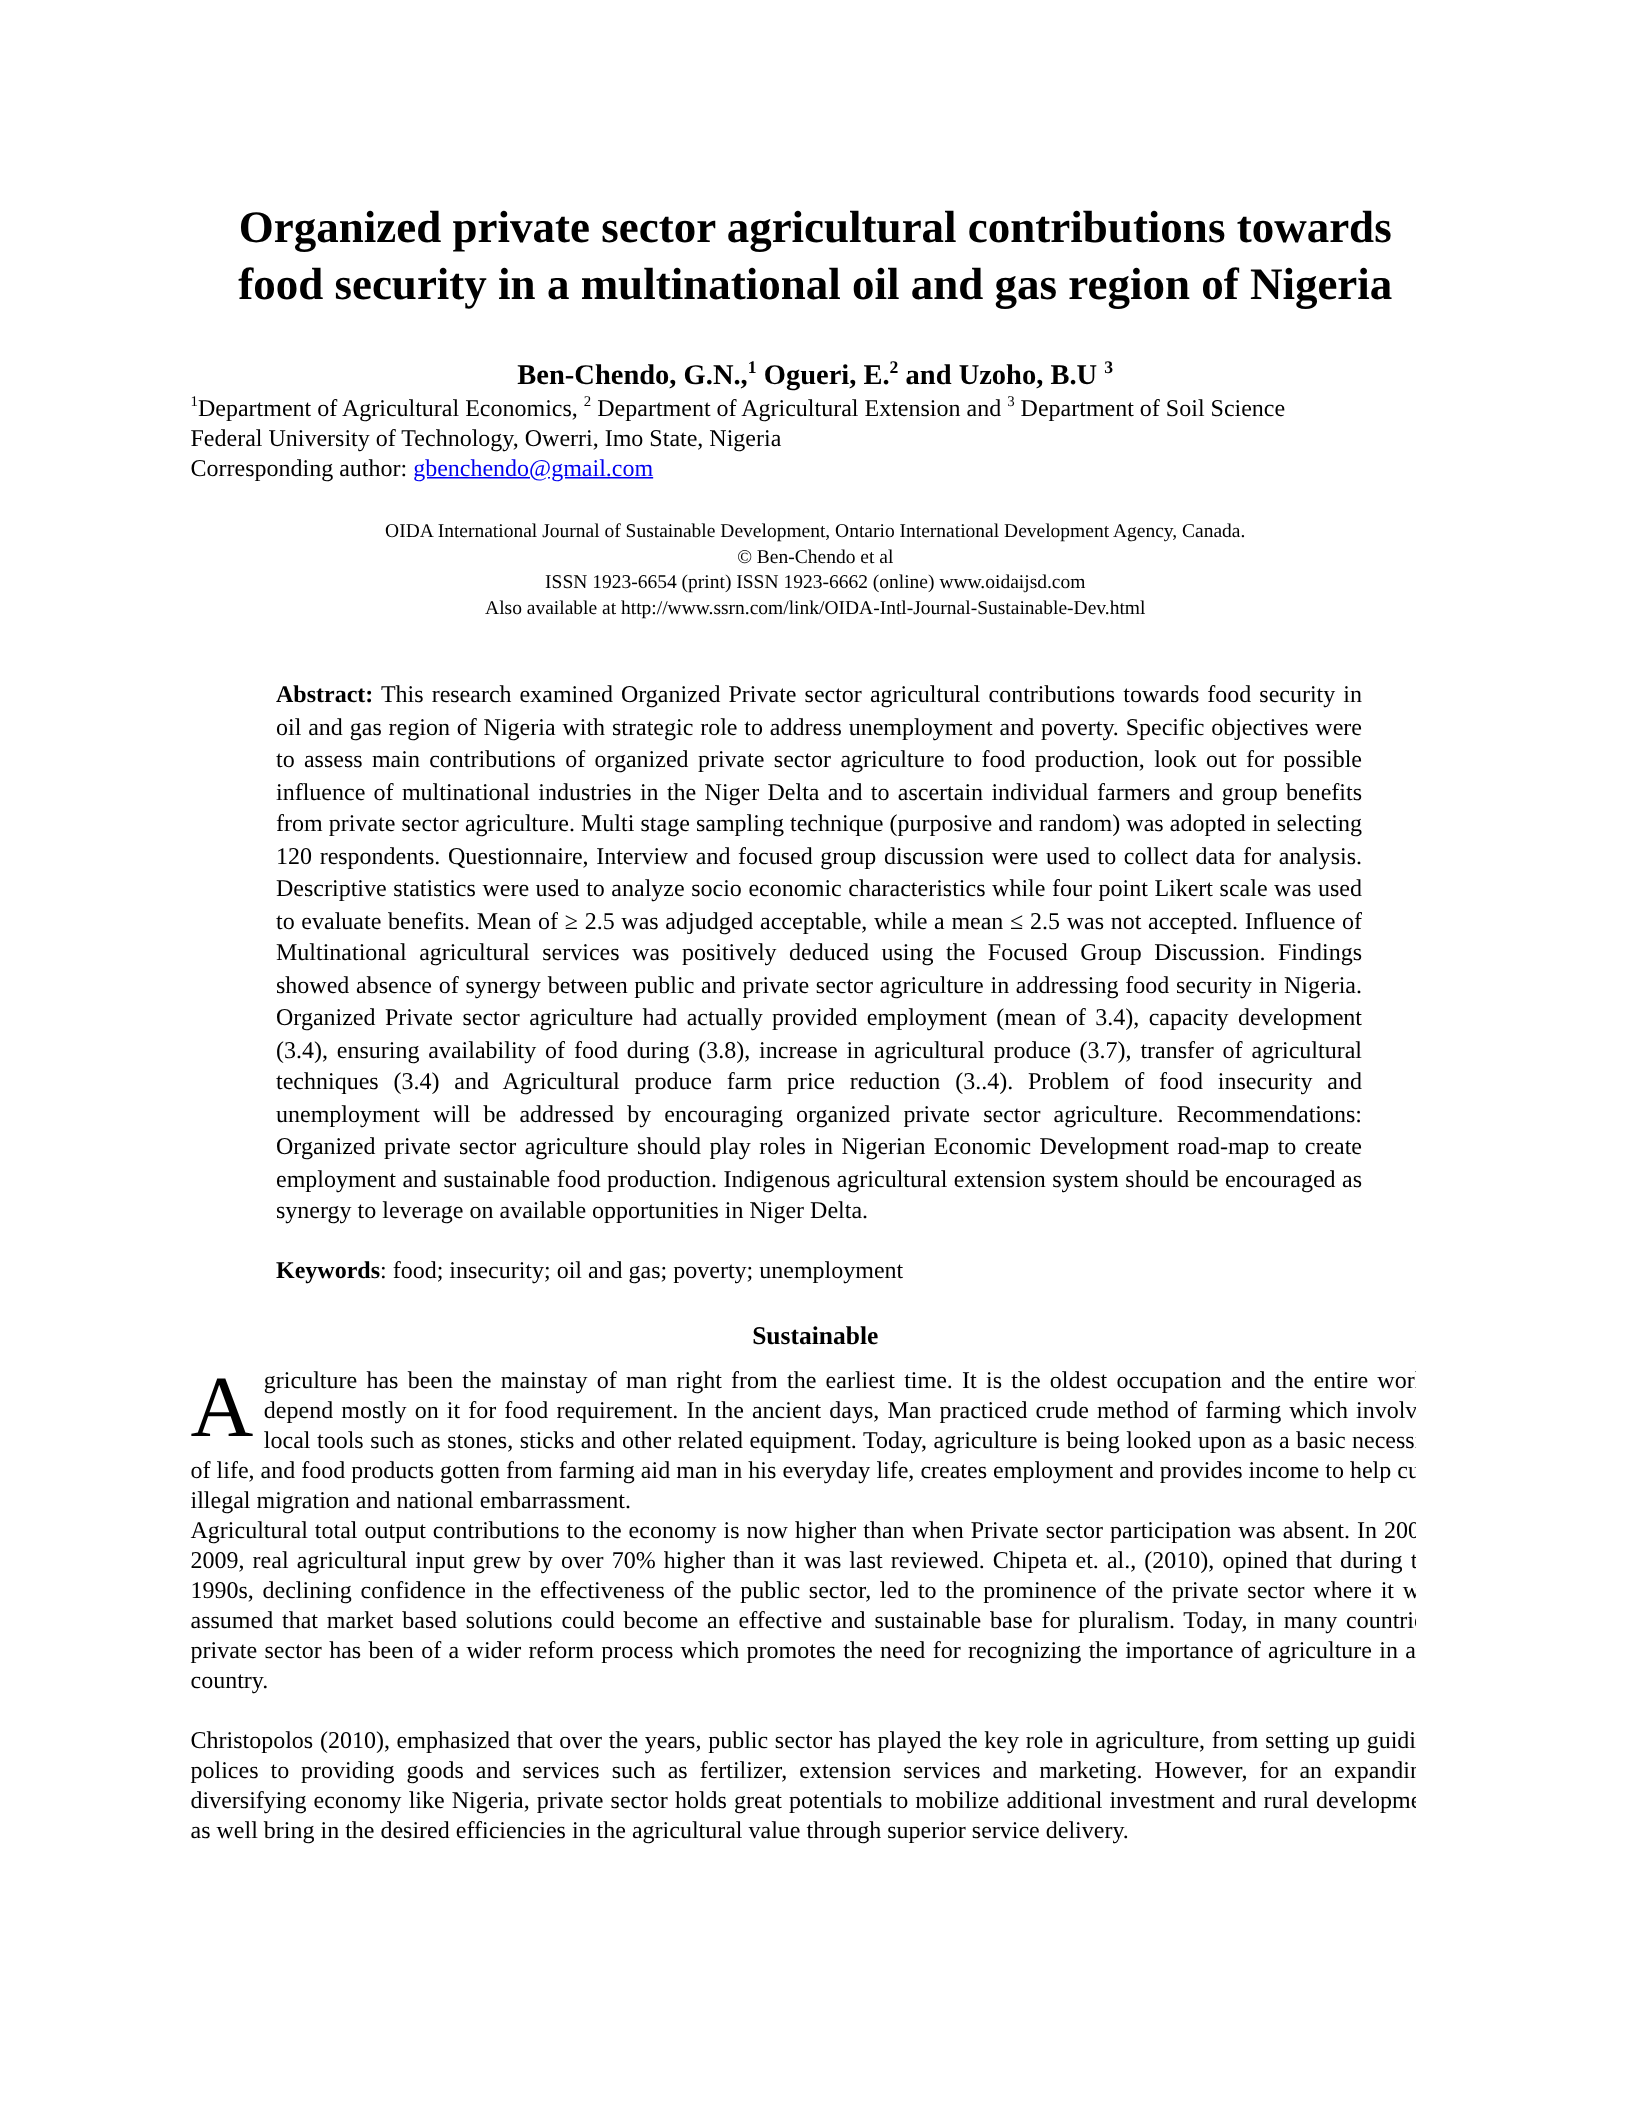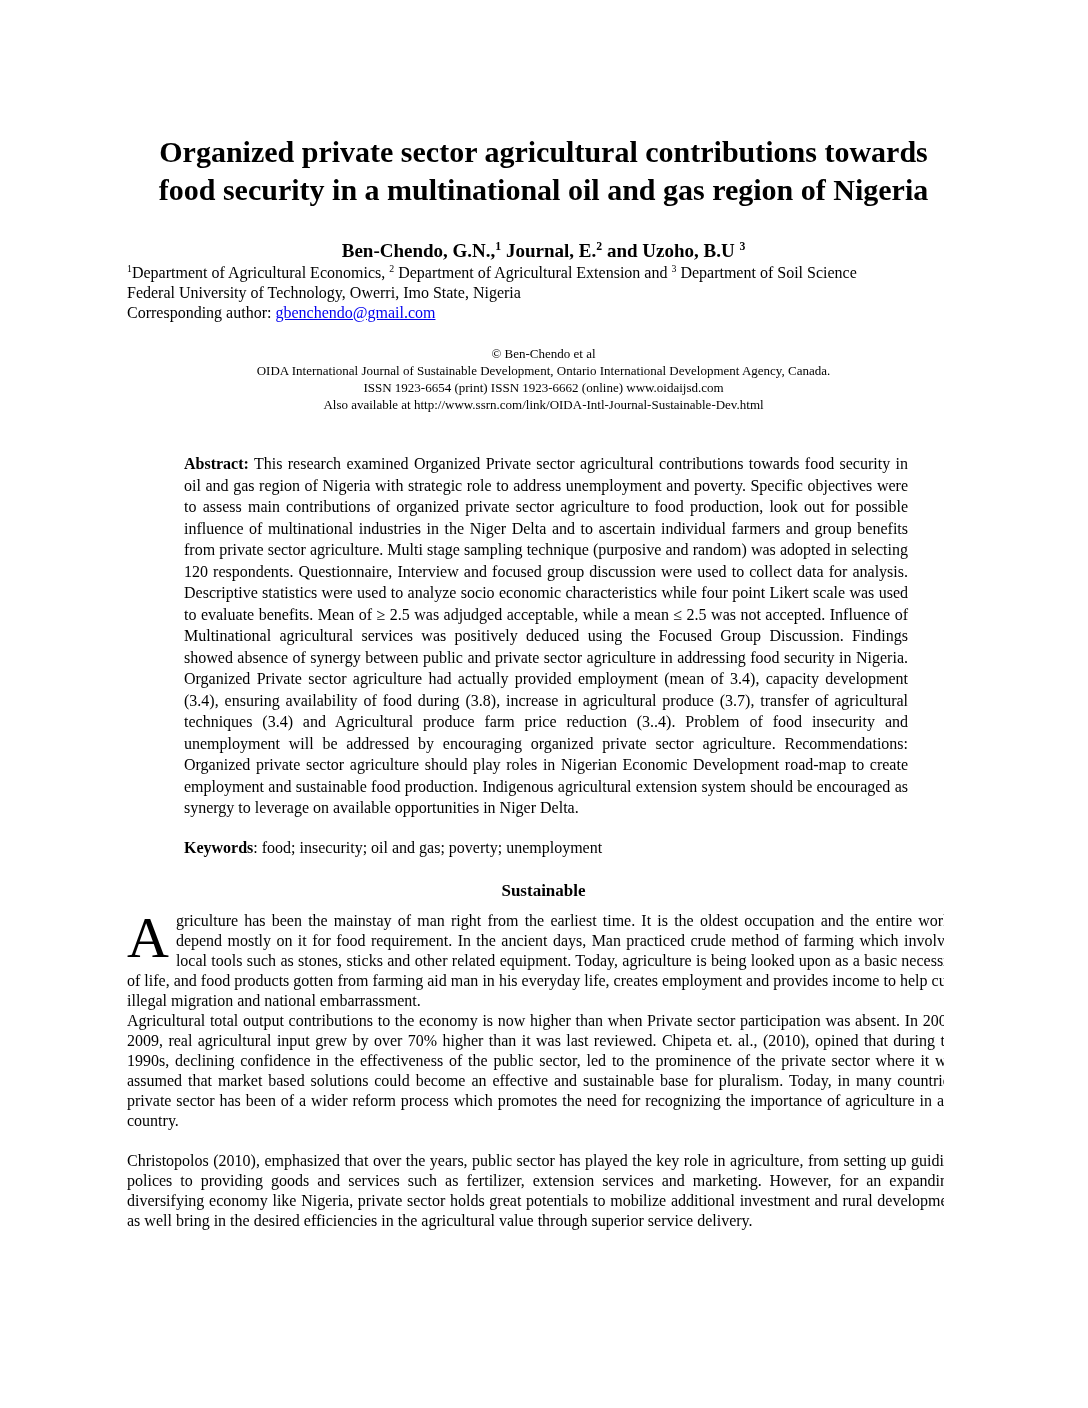--- a/index.html
+++ b/index.html
@@ -34,31 +34,31 @@
 <body>
 
 <div class="page">
   <div class="content">
 
     <h1 class="title">
         <div>Organized private sector agricultural contributions towards</div>
         <div>food security in a multinational oil and gas region of Nigeria</div>
       </h1>
 
-    <div class="authors"><span>Ben-Chendo, G.N.,</span><sup>1</sup><span> Journal, E.</span><sup>2</sup><span> and Uzoho, B.U </span><sup>3</sup></div>
+    <div class="authors"><span>Ben-Chendo, G.N.,</span><sup>1</sup><span> Ogueri, E.</span><sup>2</sup><span> and Uzoho, B.U </span><sup>3</sup></div>
 
     <div class="affil-line"><sup>1</sup><span>Department of Agricultural Economics, </span><sup>2</sup><span> Department of Agricultural Extension and </span><sup>3</sup><span> Department of Soil Science</span></div>
 
     <div class="affil-line">Federal University of Technology, Owerri, Imo State, Nigeria</div>
 
     <div class="affil-line"><span>Corresponding author: </span><a class="email" href="#">gbenchendo@gmail.com</a></div>
 
     <div class="copyright">
+      <div>OIDA International Journal of Sustainable Development, Ontario International Development Agency, Canada.</div>
       <div>© Ben-Chendo et al</div>
-      <div>OIDA International Journal of Sustainable Development, Ontario International Development Agency, Canada.</div>
       <div>ISSN 1923-6654 (print) ISSN 1923-6662 (online) www.oidaijsd.com</div>
       <div>Also available at http://www.ssrn.com/link/OIDA-Intl-Journal-Sustainable-Dev.html</div>
     </div>
 
     <div class="abstract"><span class="b">Abstract:</span><span> This research examined Organized Private sector agricultural contributions towards food security in oil and gas region of Nigeria with strategic role to address unemployment and poverty. Specific objectives were to assess main contributions of organized private sector agriculture to food production, look out for possible influence of multinational industries in the Niger Delta and to ascertain individual farmers and group benefits from private sector agriculture. Multi stage sampling technique (purposive and random) was adopted in selecting 120 respondents. Questionnaire, Interview and focused group discussion were used to collect data for analysis. Descriptive statistics were used to analyze socio economic characteristics while four point Likert scale was used to evaluate benefits. Mean of ≥ 2.5 was adjudged acceptable, while a mean ≤ 2.5 was not accepted. Influence of Multinational agricultural services was positively deduced using the Focused Group Discussion. Findings showed absence of synergy between public and private sector agriculture in addressing food security in Nigeria. Organized Private sector agriculture had actually provided employment (mean of 3.4), capacity development (3.4), ensuring availability of food during (3.8), increase in agricultural produce (3.7), transfer of agricultural techniques (3.4) and Agricultural produce farm price reduction (3..4). Problem of food insecurity and unemployment will be addressed by encouraging organized private sector agriculture. Recommendations: Organized private sector agriculture should play roles in Nigerian Economic Development road-map to create employment and sustainable food production. Indigenous agricultural extension system should be encouraged as synergy to leverage on available opportunities in Niger Delta.</span></div>
 
     <div class="keywords"><span class="b">Keywords</span><span>: food; insecurity; oil and gas; poverty; unemployment</span></div>
 
     <div class="section-heading">Sustainable</div>
 

